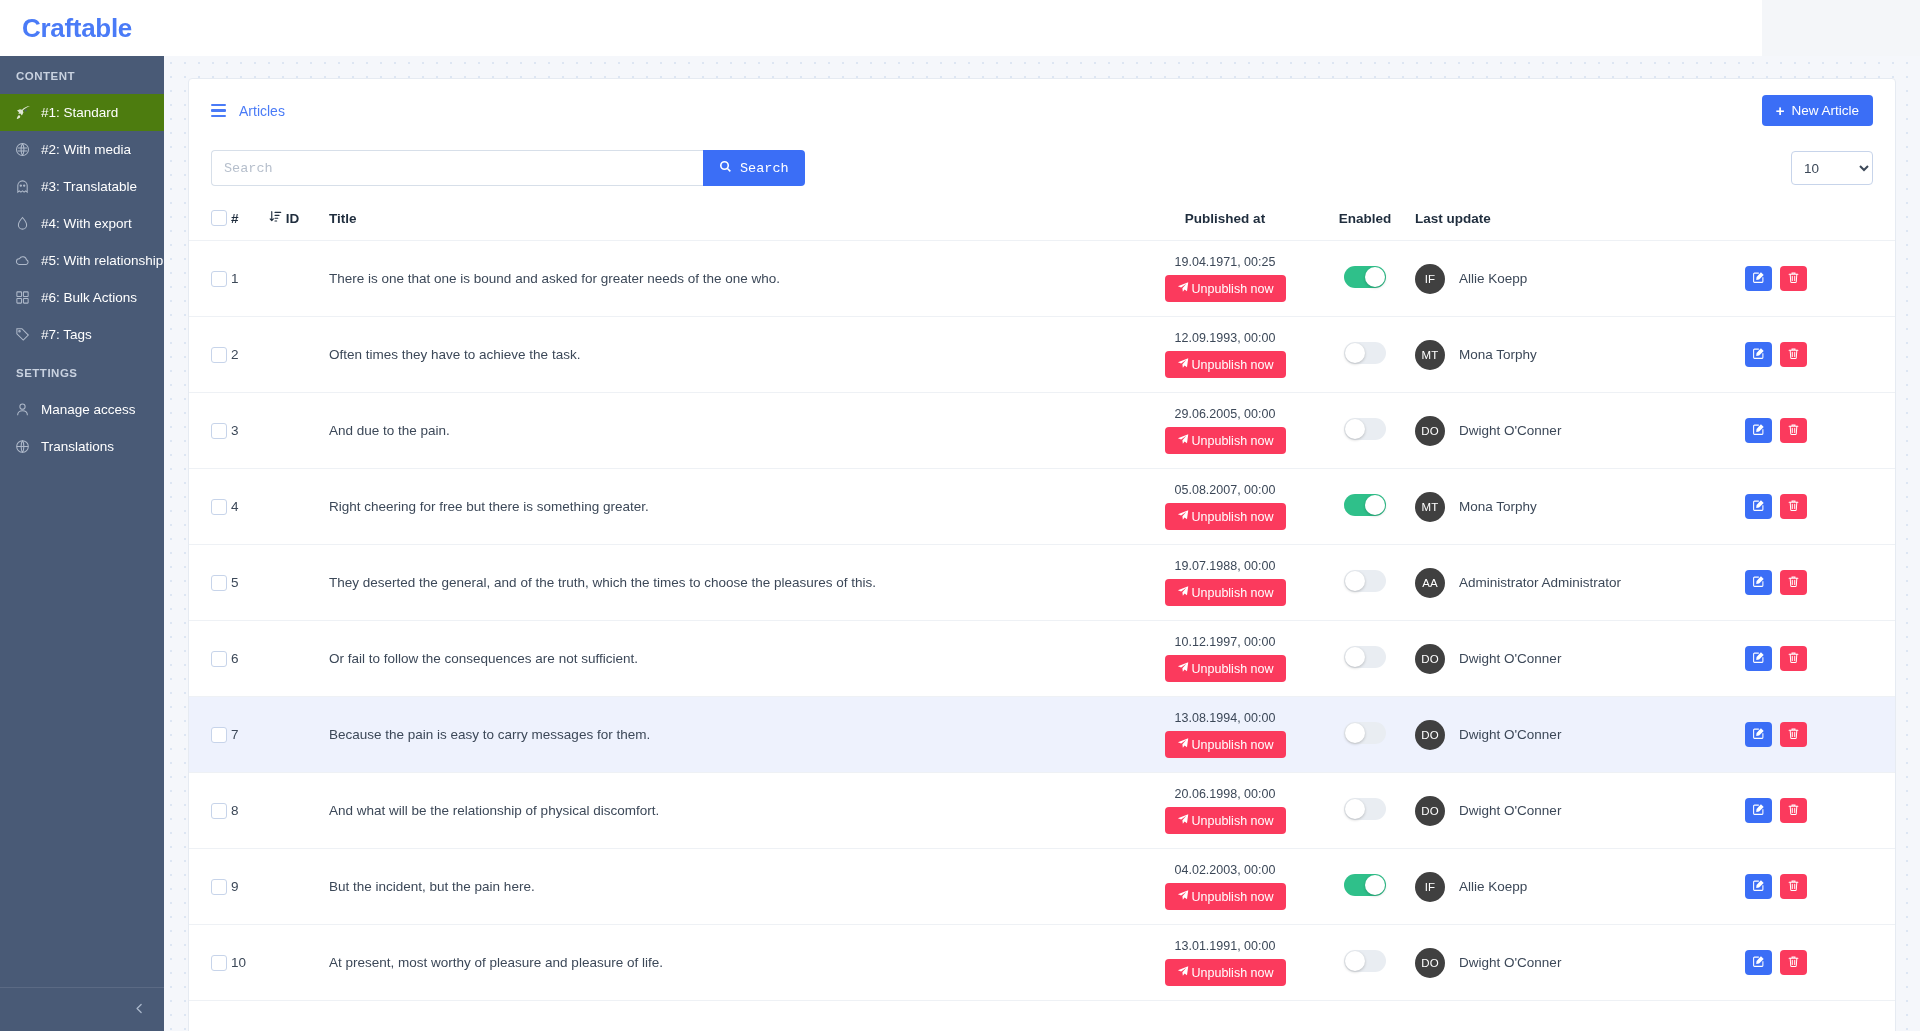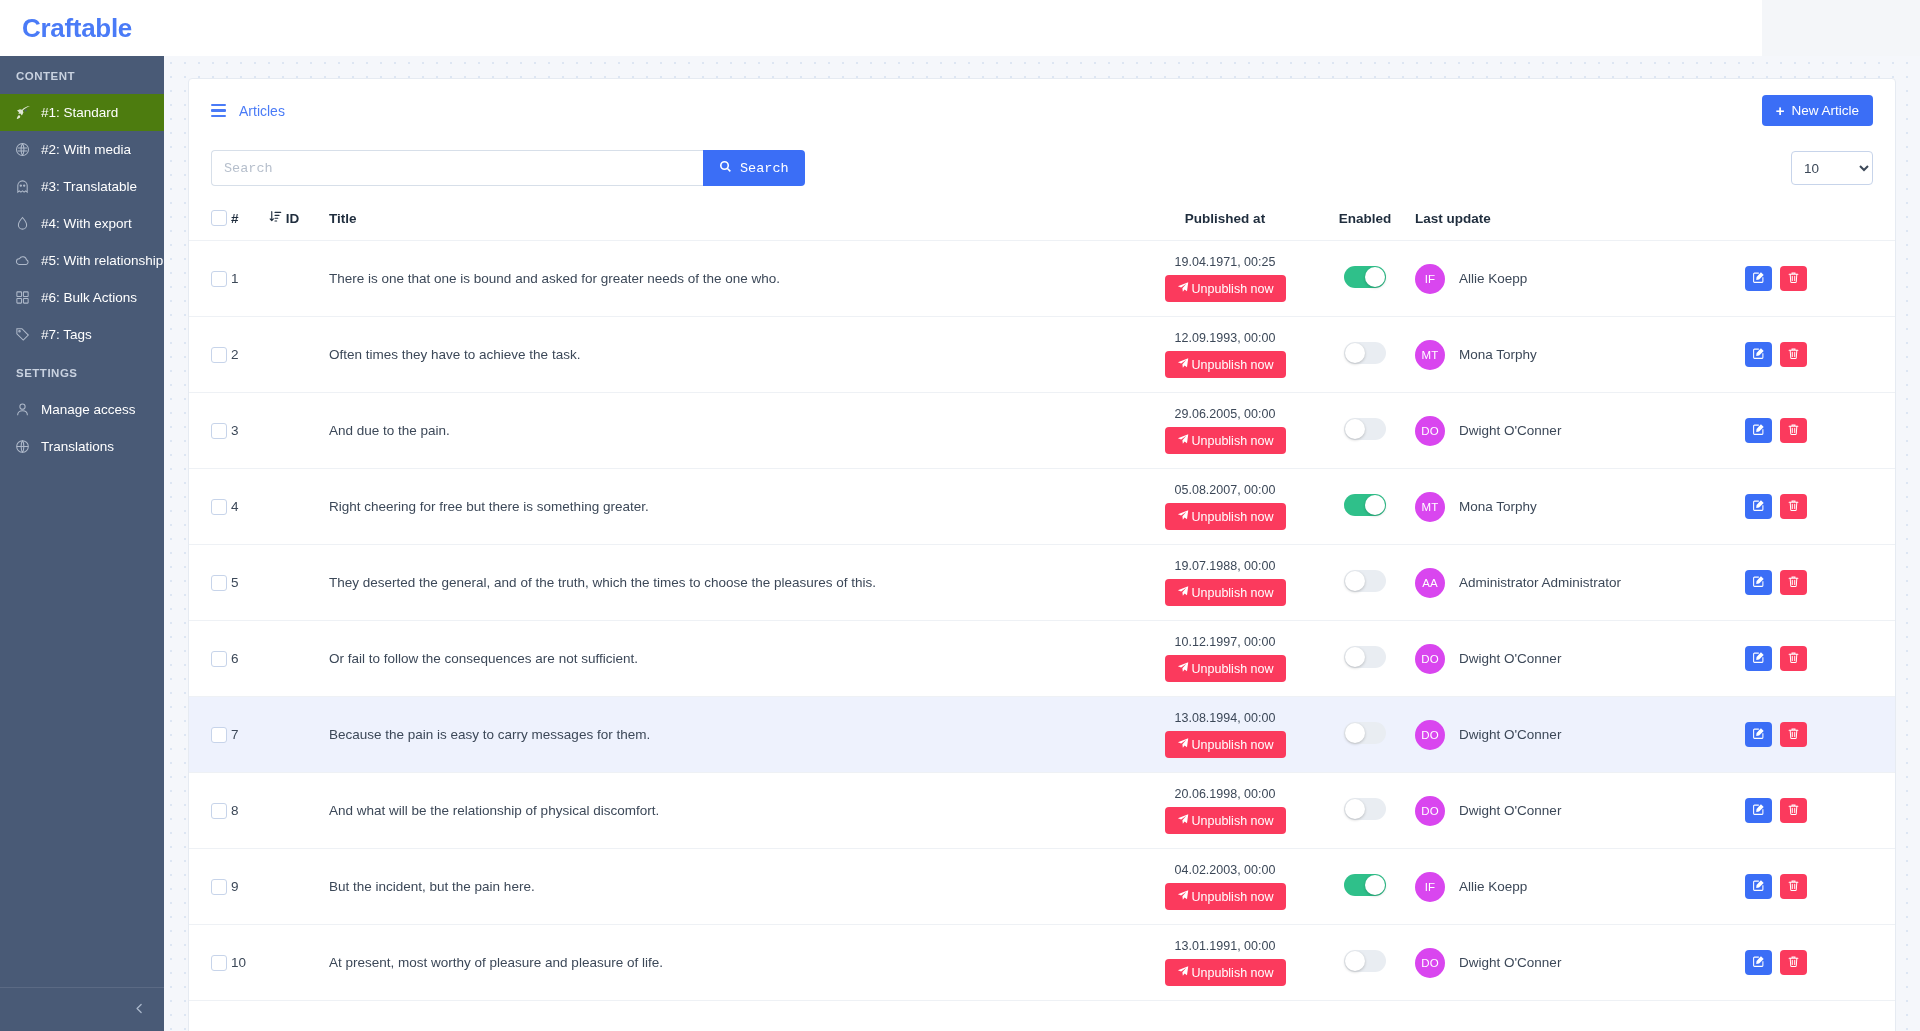--- a/index.html
+++ b/index.html
@@ -186,21 +186,21 @@
   .toggle.on { background: #2fc08a; }
   .toggle::after {
     content: ""; position: absolute; top: 1px; left: 1px;
     width: 20px; height: 20px; border-radius: 50%; background: #fff;
     box-shadow: 0 1px 3px rgba(0,0,0,0.22);
     transition: none;
   }
   .toggle.on::after { left: 21px; }
   .user-cell { display: flex; align-items: center; gap: 14px; }
   .ini {
-    width: 30px; height: 30px; border-radius: 50%; background: #d946ef;
+    width: 30px; height: 30px; border-radius: 50%; background: #404040;
     color: #fff; font-size: 11.5px; display: flex; align-items: center;
     justify-content: center; flex: none; letter-spacing: 0.2px;
   }
   .actions { display: flex; gap: 8px; justify-content: flex-start; }
   .a-btn {
     width: 27px; height: 25px; border-radius: 4px; border: none;
     display: inline-flex; align-items: center; justify-content: center;
     cursor: pointer;
   }
   .a-edit { background: #3b6ef6; }

